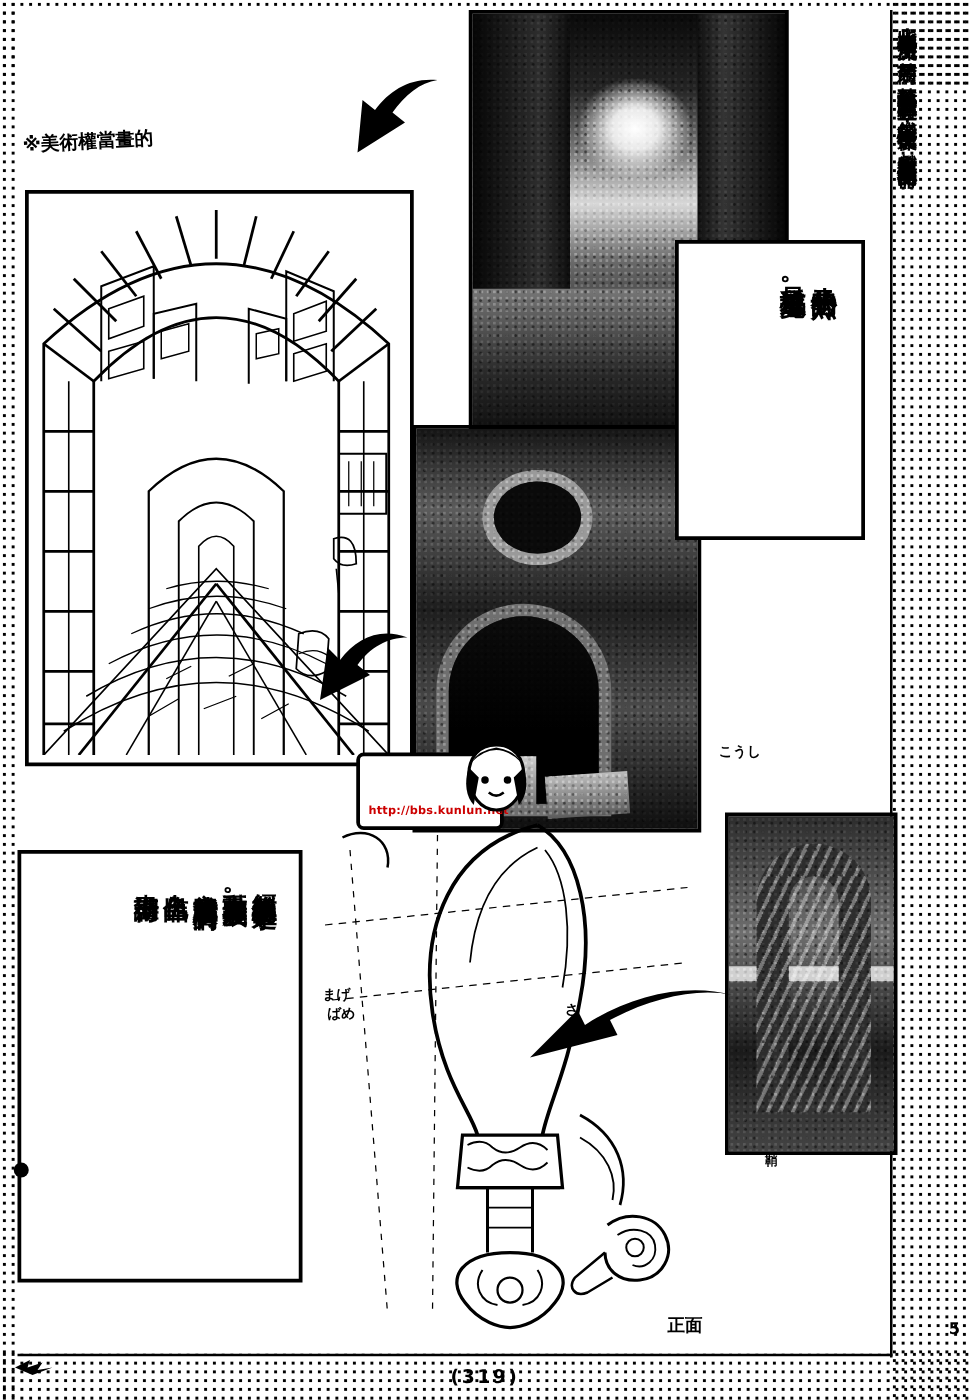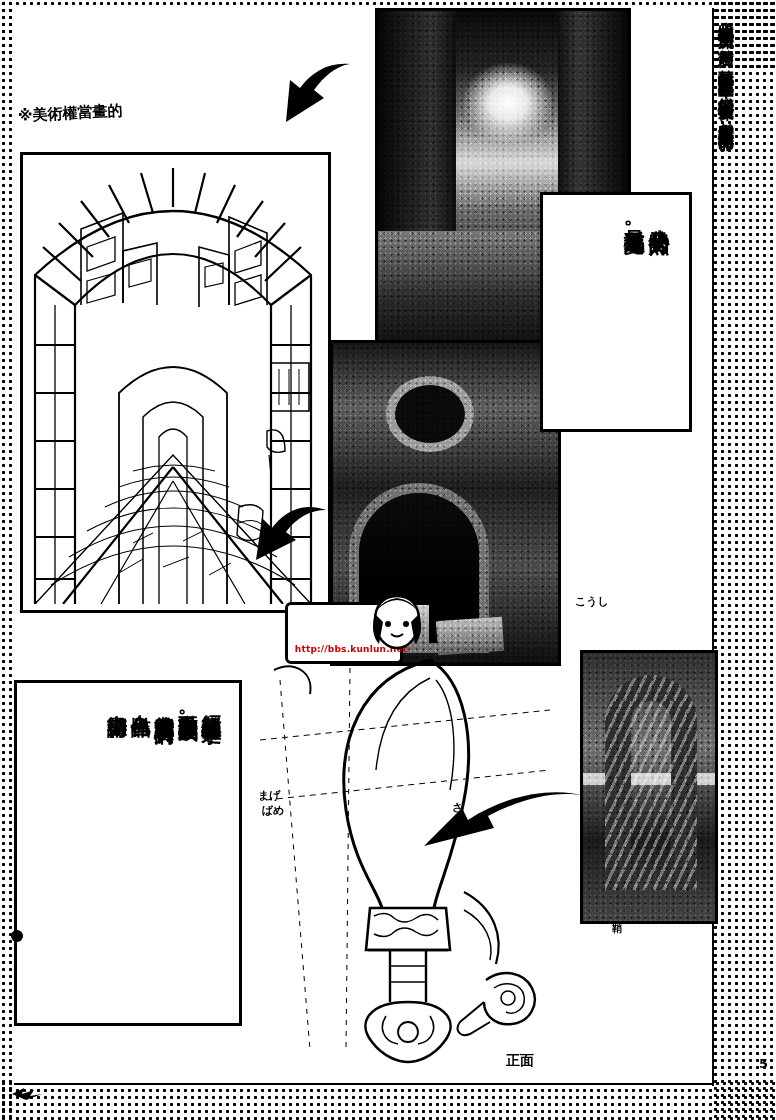--- a/index.html
+++ b/index.html
@@ -400,29 +400,30 @@
       </g>
     </svg>
   </div>
 
   <div class="sketch-labels">
     <span style="left:575px;top:574px;margin-top:20px;">こうし</span>
     <span style="left:258px;top:788px;white-space:pre;">まげ
  ばめ</span>
     <span style="left:452px;top:800px;white-space:pre;">さ
 き</span>
-    <span style="left:506px;top:1052px;font-size:14px;text-align:right;">正面</span>
+    <span style="left:534px;top:1052px;font-size:14px;text-align:right;">正面</span>
   </div>
 
   <div class="corner-mark" style="left:10px;top:1086px;">
     <svg width="34" height="16" viewBox="0 0 34 16">
         <path d="M2 8 L14 2 L12 8 L24 4 L20 10 L32 8 L16 14 Z" fill="#000"></path>
       </svg>
   </div>
   <div class="corner-mark" style="left:10px;top:928px;">
     <svg width="14" height="14" viewBox="0 0 14 14">
         <circle cx="7" cy="7" r="6" fill="#000"></circle>
       </svg>
   </div>
 
+  <div class="pagenum">(319)</div>
   <div class="folio-right">5</div>
 
 </div>
 
 </body></html>

